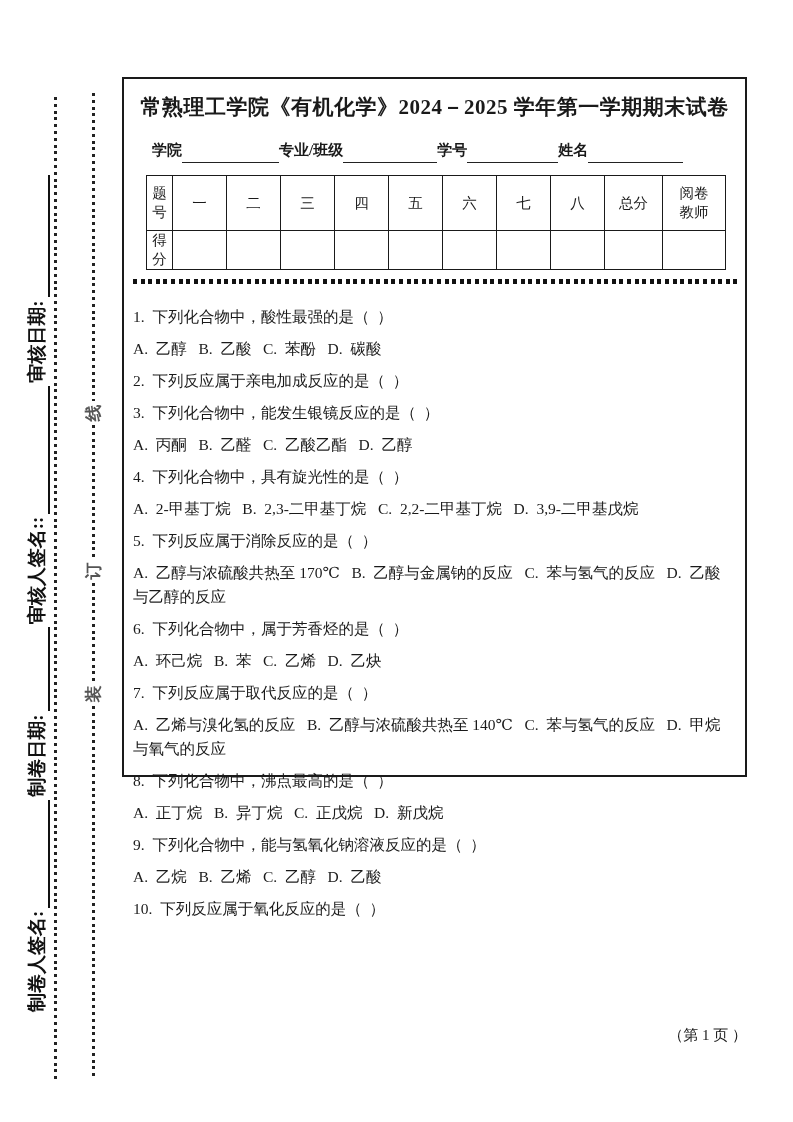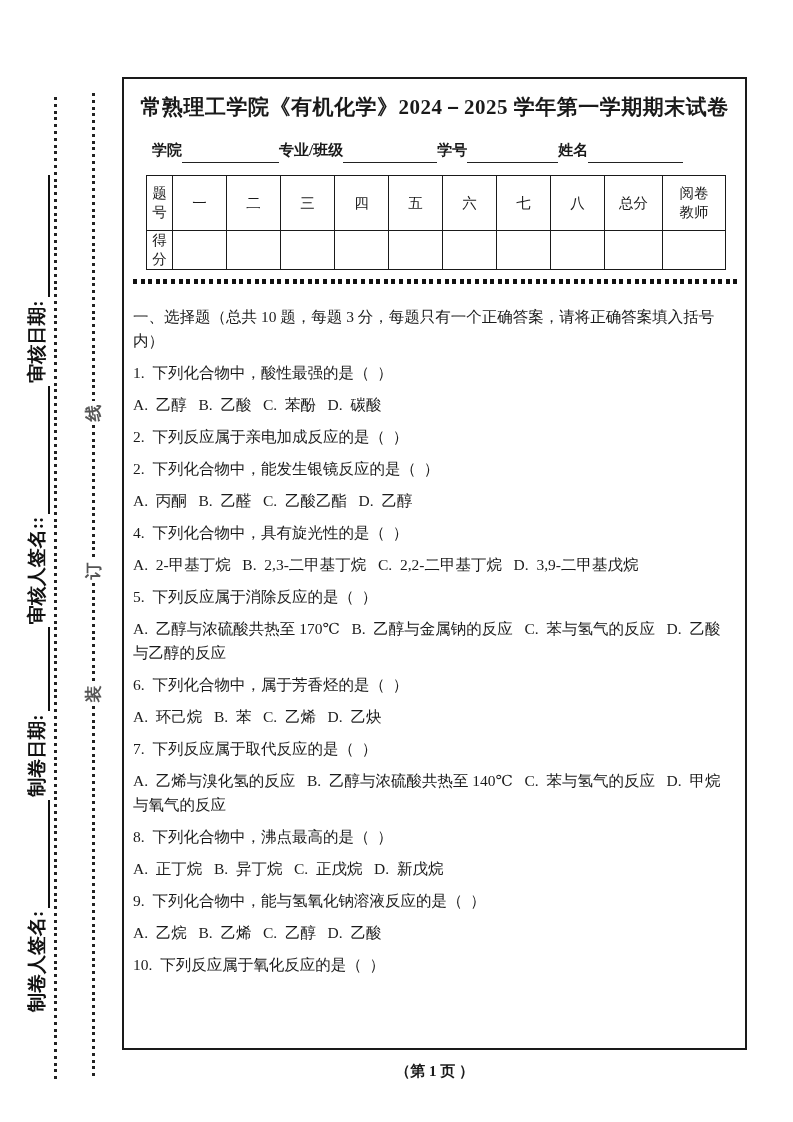--- a/index.html
+++ b/index.html
@@ -32,21 +32,21 @@
   .dotseg{width:3px;
     background-image:repeating-linear-gradient(to bottom,#222 0 3px,transparent 3px 6.8px);}
   .seg1{height:308px;} .seg2{height:134px;} .seg3{height:99px;} .seg4{flex:1;}
   .bind-char{
     transform:rotate(-90deg);font-size:17px;color:#555;line-height:24px;height:24px;
     font-weight:bold;
   }
 
   
   .exam-box{
-    position:absolute;left:122px;top:77px;width:625px;height:973px;
+    position:absolute;left:122px;top:77px;width:625px;height:700px;
     border:2px solid #1a1a1a;box-sizing:border-box;background:#fff;
   }
   .paper-title{
     margin:13px 6px 0 6px;text-align:center;font-weight:bold;font-size:21px;
     line-height:30px;letter-spacing:0.5px;
   }
   .student-row{
     margin:15px 8px 0 28px;font-size:15px;font-weight:bold;line-height:26px;white-space:nowrap;
   }
   .s-blank{display:inline-block;border-bottom:1.5px solid #222;height:20px;vertical-align:bottom;}
@@ -65,22 +65,22 @@
 
   .dots-sep{
     margin:9px 7px 0 9px;height:4.5px;
     background-image:repeating-linear-gradient(to right,#111 0 4px,transparent 4px 7.6px);
   }
 
   .questions{padding:21px 18px 0 9px;font-size:15.5px;line-height:24px;}
   .questions p{margin:0 0 8px 0;white-space:pre-wrap;}
 
   .page-footer{
-    position:absolute;left:122px;top:1062px;width:625px;text-align:center;
-    font-weight:bold;font-size:15px;
+    position:absolute;left:122px;top:1026px;width:625px;text-align:right;
+    font-weight:normal;font-size:15px;
   }
 </style>
 </head>
 <body>
 
 <div class="margin-rotated">
   <span class="m-label">制卷人签名:</span>
     <span class="m-blank w1"></span>
   <span class="m-label">制卷日期:</span>
     <span class="m-blank w2"></span>
@@ -155,28 +155,27 @@
       <td></td>
       <td></td>
       <td></td>
     </tr>
   </tbody>
     </table>
 
   <div class="dots-sep"></div>
 
   <div class="questions">
-    <p>一、选择题（总共 10 题，每题 3 分，每题只有一个正确答案，请将正确答案填入括号内）</p>
 
     <p>1.  下列化合物中，酸性最强的是（  ）</p>
     <p>A.  乙醇   B.  乙酸   C.  苯酚   D.  碳酸</p>
 
     <p>2.  下列反应属于亲电加成反应的是（  ）</p>
 
-    <p>2.  下列化合物中，能发生银镜反应的是（  ）</p>
+    <p>3.  下列化合物中，能发生银镜反应的是（  ）</p>
     <p>A.  丙酮   B.  乙醛   C.  乙酸乙酯   D.  乙醇</p>
 
     <p>4.  下列化合物中，具有旋光性的是（  ）</p>
     <p>A.  2-甲基丁烷   B.  2,3-二甲基丁烷   C.  2,2-二甲基丁烷   D.  3,9-二甲基戊烷</p>
 
     <p>5.  下列反应属于消除反应的是（  ）</p>
     <p>A.  乙醇与浓硫酸共热至 170℃   B.  乙醇与金属钠的反应   C.  苯与氢气的反应   D.  乙酸与乙醇的反应</p>
 
     <p>6.  下列化合物中，属于芳香烃的是（  ）</p>
     <p>A.  环己烷   B.  苯   C.  乙烯   D.  乙炔</p>

